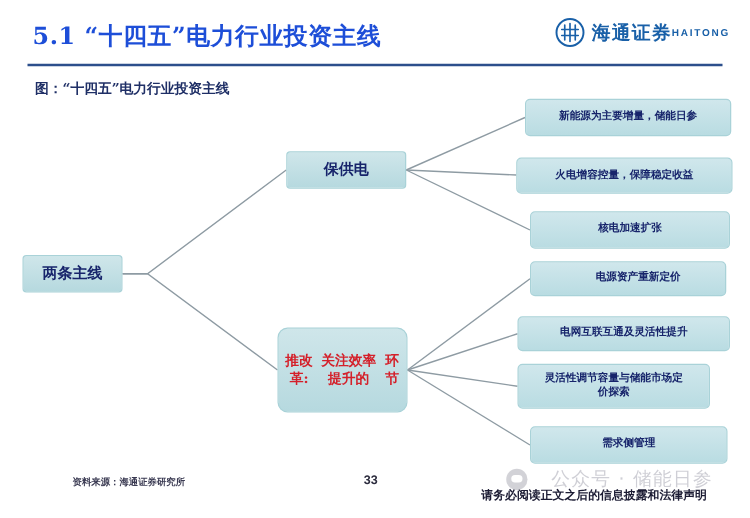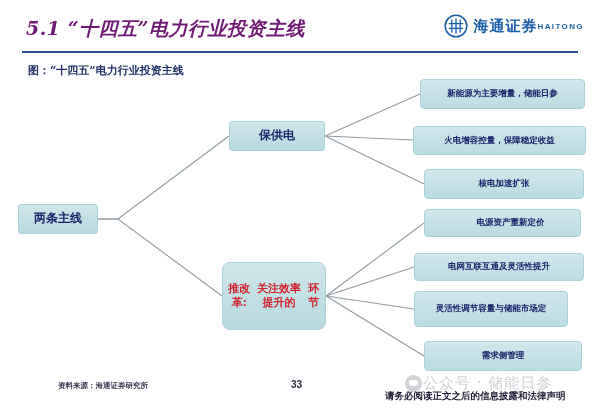--- a/index.html
+++ b/index.html
@@ -22,25 +22,24 @@
     background: #ffffff;
   }
 
   
   .slide-title {
     position: absolute;
     left: 26px;
     top: 16px;
     font-size: 19px;
     font-weight: bold;
-    color: #701a75;
+    color: #1d4ed8;
     letter-spacing: 0.5px;
     white-space: nowrap;
     font-family: "DejaVu Serif", "Liberation Serif", serif;
-    font-style: italic;
   }
 
   .logo-wrap {
     position: absolute;
     right: 16px;
     top: 14px;
     display: flex;
     align-items: center;
     gap: 5px;
   }
@@ -197,21 +196,21 @@
     white-space: nowrap;
     font-family: "DejaVu Serif", "Liberation Serif", serif;
   }
 
   .watermark {
     position: absolute;
     left: 405px;
     top: 374px;
     display: flex;
     align-items: center;
-    gap: 1px;
+    gap: 19px;
     opacity: 0.62;
     pointer-events: none;
   }
   .wm-badge {
     width: 17px;
     height: 17px;
     border-radius: 50%;
     background: #b8b8c0;
     position: relative;
     flex: 0 0 auto;
@@ -289,20 +288,21 @@
 
     <div class="node leaf leaf-3">核电加速扩张</div>
 
     <div class="node leaf leaf-4">电源资产重新定价</div>
 
     <div class="node leaf leaf-5">电网互联互通及灵活性提升</div>
 
     <div class="node leaf leaf-6">
       <div>
         <div>灵活性调节容量与储能市场定</div>
+        <div>价探索</div>
       </div>
     </div>
 
     <div class="node leaf leaf-7">需求侧管理</div>
   </div>
 
   <div class="source-note">资料来源：海通证券研究所</div>
 
   <div class="page-number">33</div>
 

